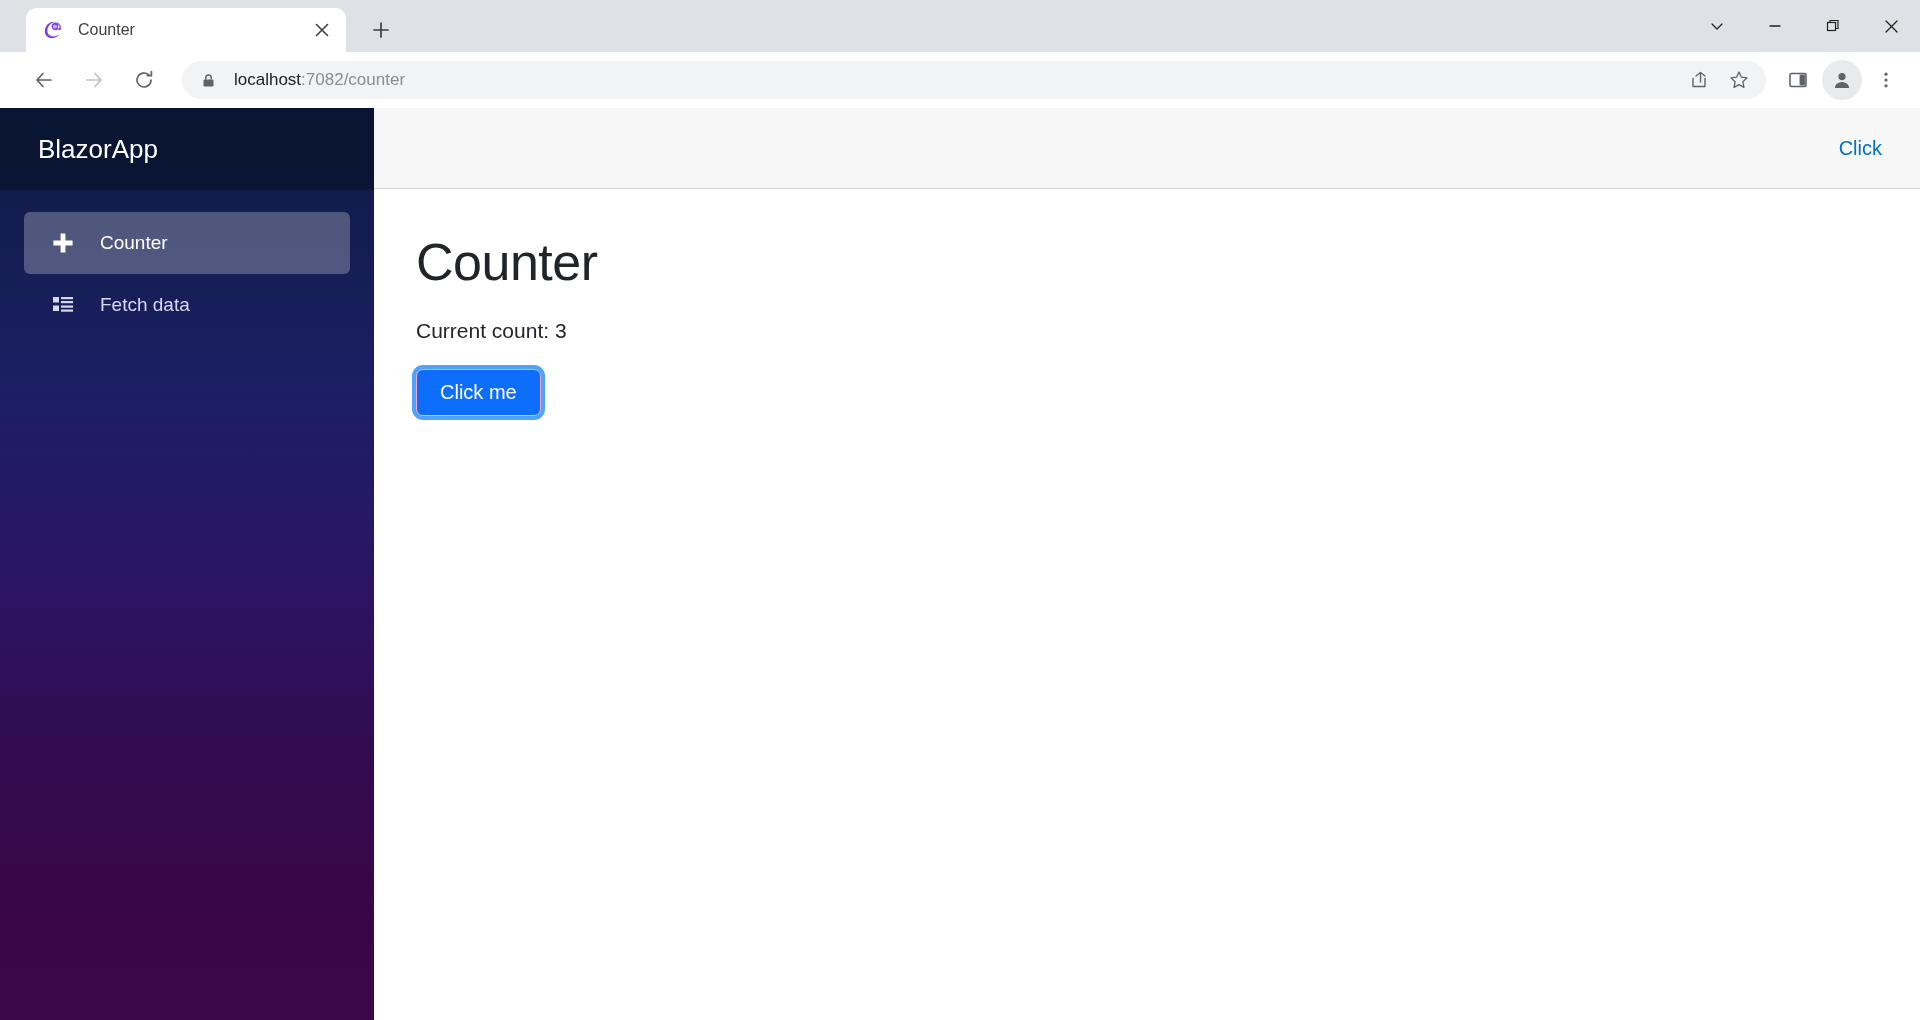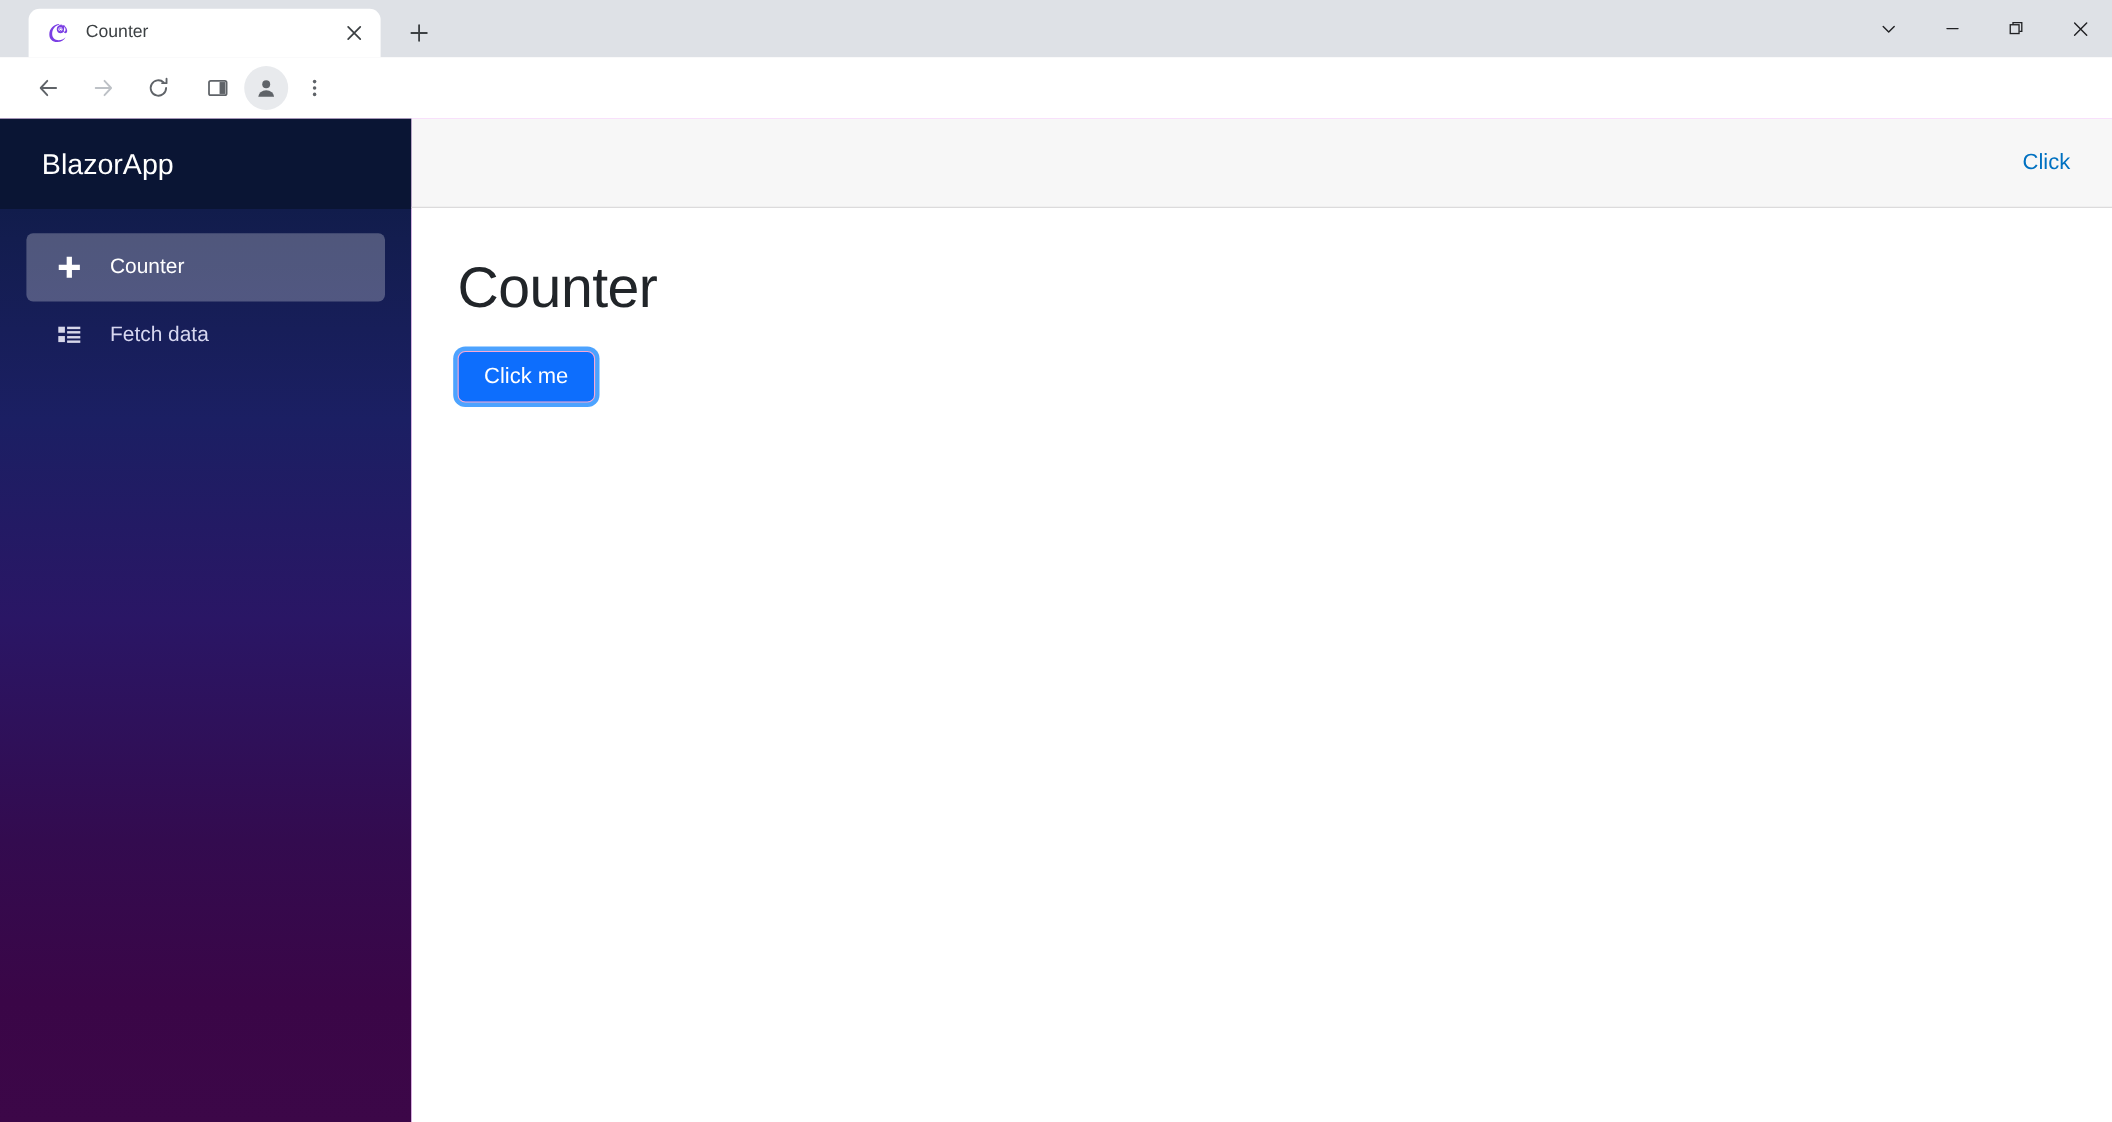--- a/index.html
+++ b/index.html
@@ -126,21 +126,21 @@
     width: 40px; height: 40px;
     border-radius: 50%;
     background: #e8eaed;
     display: flex; align-items: center; justify-content: center;
   }
 
   
   .page {
     flex: 1;
     display: flex;
-    background: #d946ef;
+    background: #14b8a6;
     min-height: 0;
   }
 
   .sidebar {
     width: 374px;
     flex: none;
     background: linear-gradient(180deg, #0b1a42 0%, #131d4f 12%, #1b1f63 30%, #2a1665 50%, #330b4f 72%, #3a0647 88%, #3c0748 100%);
     display: flex;
     flex-direction: column;
   }
@@ -301,20 +301,43 @@
         <path d="M4 11 H17.5 M12 4.5 L18 11 L12 17.5" stroke="#bdc1c6" stroke-width="1.7" fill="none" stroke-linecap="round" stroke-linejoin="round"></path>
       </svg>
     </div>
     <div class="navbtn">
       <svg width="22" height="22" viewBox="0 0 22 22">
         <path d="M18 11 A7 7 0 1 1 15.8 5.9" stroke="#5f6368" stroke-width="1.7" fill="none" stroke-linecap="round"></path>
         <path d="M18.4 2.6 V6.6 H14.4" stroke="#5f6368" stroke-width="1.7" fill="none" stroke-linecap="round" stroke-linejoin="round"></path>
       </svg>
     </div>
 
+    <div class="omnibox">
+      <span class="lock-icon">
+        <svg width="15" height="15" viewBox="0 0 15 15">
+          <rect x="2.5" y="6.5" width="10" height="7" rx="1.2" fill="#5f6368"></rect>
+          <path d="M4.8 6.5 V4.6 a2.7 2.7 0 0 1 5.4 0 V6.5" stroke="#5f6368" stroke-width="1.5" fill="none"></path>
+        </svg>
+      </span>
+      <span class="url"><span class="host">localhost</span><span>:7082/counter</span></span>
+      <span class="omni-actions">
+        <span class="omni-icon">
+          <svg width="20" height="20" viewBox="0 0 20 20">
+            <path d="M4 8.5 V16.5 H16 V8.5" stroke="#5f6368" stroke-width="1.4" fill="none" stroke-linecap="round" stroke-linejoin="round"></path>
+            <path d="M7 6 L11.5 2.5 L16 6" stroke="#5f6368" stroke-width="1.4" fill="none" stroke-linecap="round" stroke-linejoin="round"></path>
+            <path d="M11.5 3 V12" stroke="#5f6368" stroke-width="1.4" fill="none" stroke-linecap="round"></path>
+          </svg>
+        </span>
+        <span class="omni-icon">
+          <svg width="20" height="20" viewBox="0 0 20 20">
+            <path d="M10 2 L12.4 7.2 L18 7.9 L13.9 11.8 L15 17.4 L10 14.6 L5 17.4 L6.1 11.8 L2 7.9 L7.6 7.2 Z" stroke="#5f6368" stroke-width="1.3" fill="none" stroke-linejoin="round"></path>
+          </svg>
+        </span>
+      </span>
+    </div>
 
     <div class="tb-right">
       <div class="tb-icon">
         <svg width="20" height="20" viewBox="0 0 20 20">
           <rect x="2" y="3.5" width="16" height="13" rx="1.6" stroke="#5f6368" stroke-width="1.6" fill="none"></rect>
           <rect x="11.6" y="4.6" width="5.3" height="10.8" fill="#5f6368"></rect>
         </svg>
       </div>
       <div class="tb-icon">
         <span class="avatar-wrap">
@@ -368,18 +391,19 @@
 
       </div>
     </div>
 
     <div class="content">
       <div class="topbar">
         <a class="topbar-link" href="#">Click</a>
       </div>
       <div class="main">
         <h1 class="page-title">Counter</h1>
+        <p class="count-text">Current count: 3</p>
         <button class="click-btn">Click me</button>
       </div>
     </div>
 
   </div>
 </div>
 
 </body></html>

